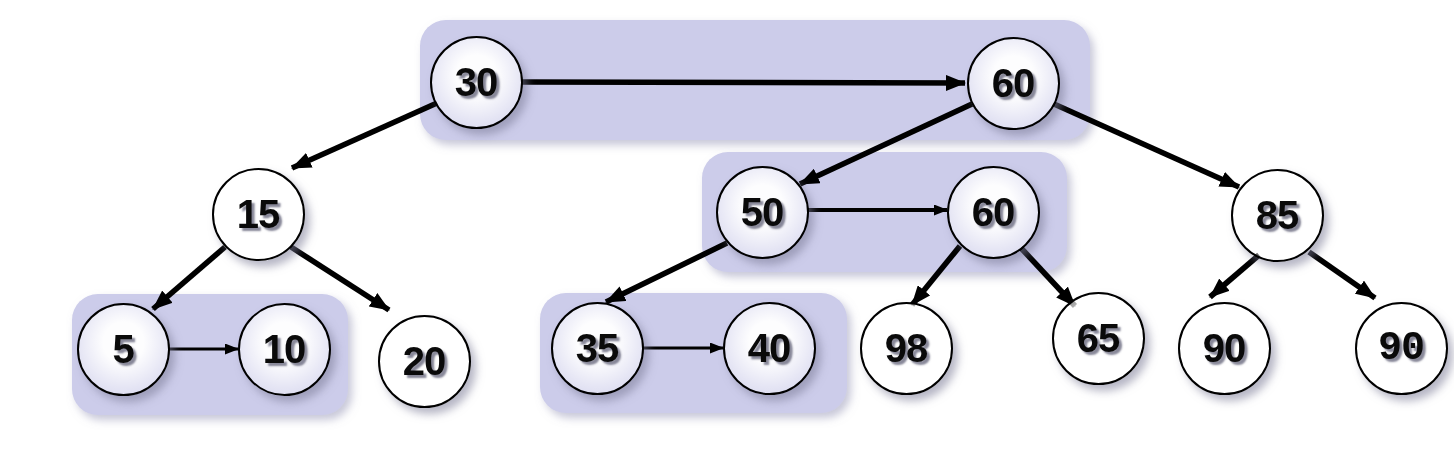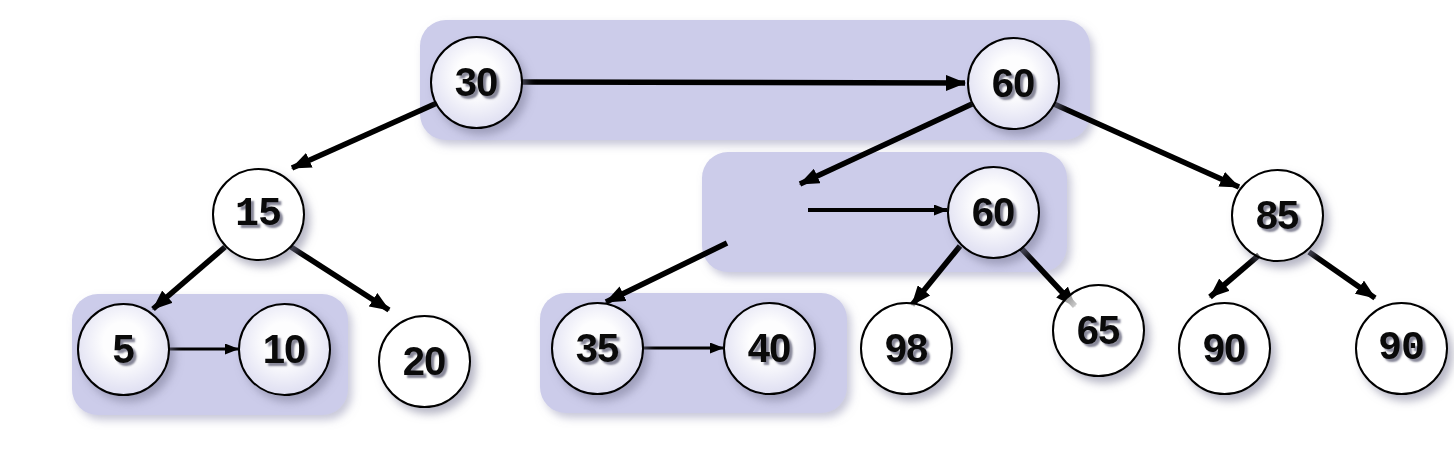--- a/index.html
+++ b/index.html
@@ -70,25 +70,26 @@
       <line x1="960" y1="246" x2="912" y2="305" stroke="#000000" stroke-width="5.6" marker-end="url(#ah-big)"></line>
       <line x1="1021" y1="248" x2="1075" y2="306" stroke="#000000" stroke-width="5.6" marker-end="url(#ah-big)"></line>
       <line x1="1259" y1="255" x2="1210" y2="297" stroke="#000000" stroke-width="5.6" marker-end="url(#ah-big)"></line>
       <line x1="1309" y1="252" x2="1375" y2="298" stroke="#000000" stroke-width="5.6" marker-end="url(#ah-big)"></line>
       <line x1="169" y1="349" x2="238" y2="349" stroke="#000000" stroke-width="3.2" marker-end="url(#ah-small)"></line>
       <line x1="643" y1="348" x2="723" y2="348" stroke="#000000" stroke-width="3.2" marker-end="url(#ah-small)"></line>
     </svg>
 
   <div class="node" style="left:429.5px; top:35.5px;">30</div>
   <div class="node" style="left:966.5px; top:36.5px;">60</div>
-  <div class="node" style="left:211.5px; top:167.5px;font-family:Liberation Mono, monospace;">15</div>
+  <div class="node" style="left:211.5px; top:167.5px;">15</div>
+  <div class="node" style="left:715.5px; top:165.5px;">50</div>
   <div class="node" style="left:946.5px; top:165.5px;text-align:center;">60</div>
   <div class="node" style="left:1230.5px; top:168.5px;">85</div>
   <div class="node" style="left:76.5px;  top:302.5px;">5</div>
   <div class="node" style="left:237.5px; top:302.5px;">10</div>
   <div class="node" style="left:377.5px; top:315px;">20</div>
   <div class="node" style="left:550.5px; top:301.5px;">35</div>
   <div class="node" style="left:722.5px; top:301.5px;">40</div>
   <div class="node" style="left:859.5px; top:301.5px;">98</div>
-  <div class="node" style="left:1051.5px; top:284px;">65</div>
+  <div class="node" style="left:1051.5px; top:292px;">65</div>
   <div class="node" style="left:1177.5px; top:301.5px;">90</div>
   <div class="node" style="left:1354.5px; top:301.5px;font-family:Liberation Mono, monospace;">90</div>
 </div>
 
 </body></html>

